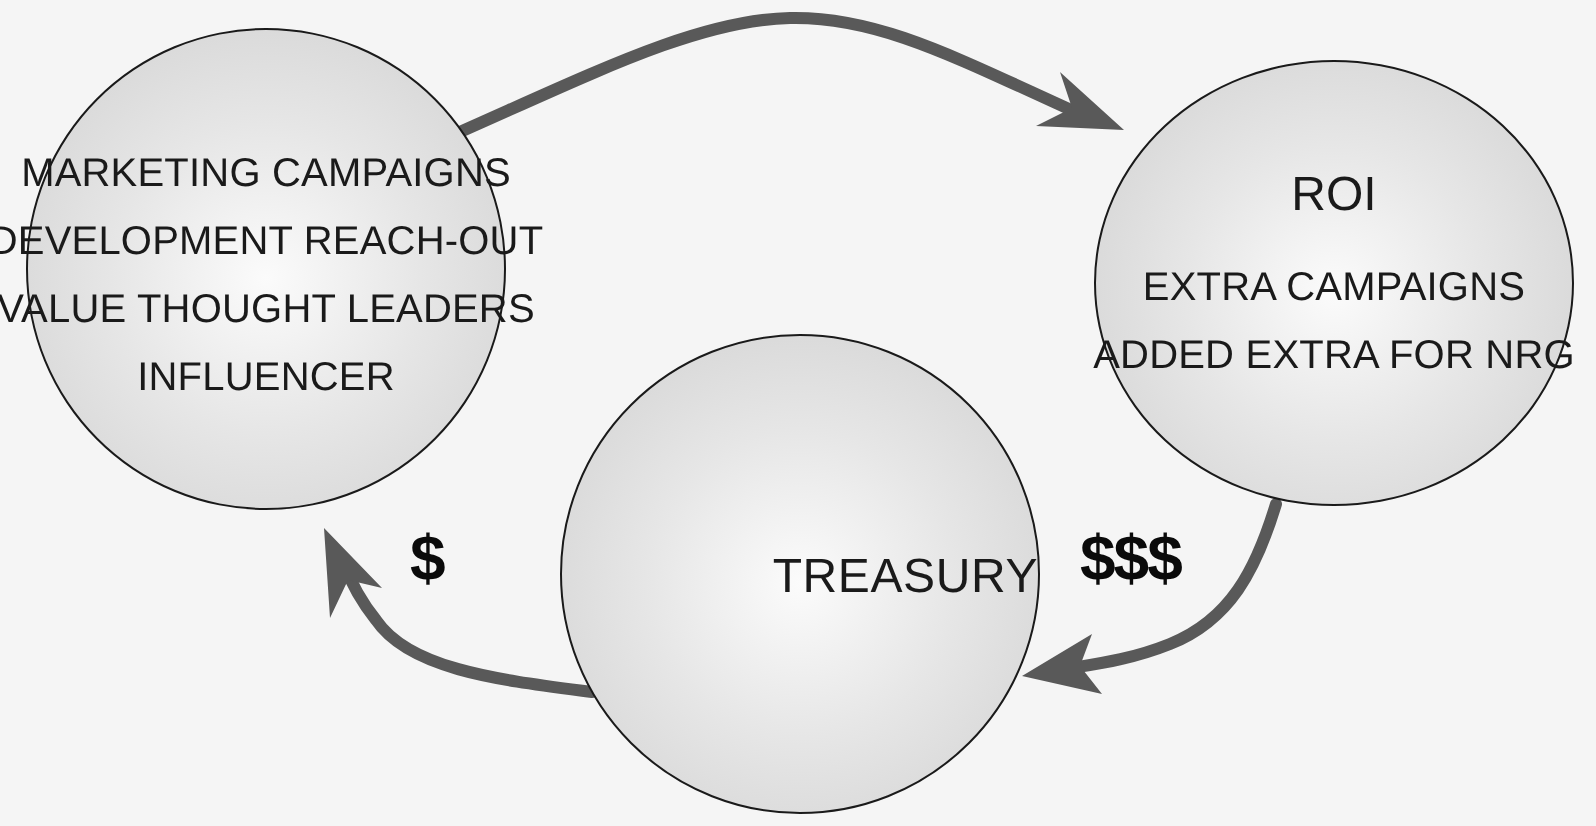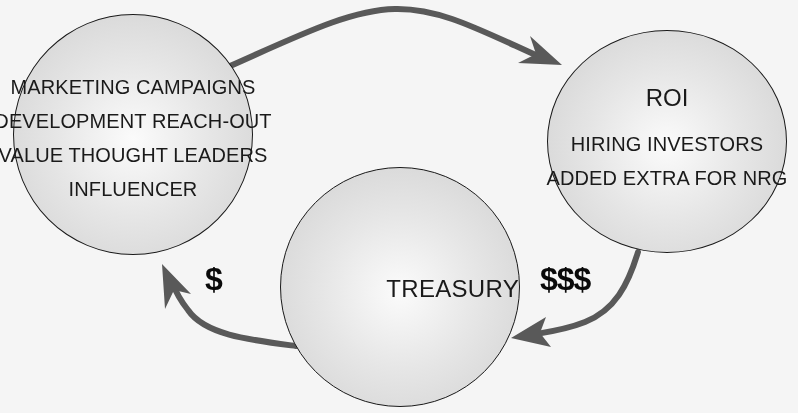--- a/index.html
+++ b/index.html
@@ -60,21 +60,21 @@
     <div class="list">
       <div class="item">MARKETING CAMPAIGNS</div>
       <div class="item">DEVELOPMENT REACH-OUT</div>
       <div class="item">VALUE THOUGHT LEADERS</div>
       <div class="item">INFLUENCER</div>
     </div>
   </div>
 
   <div class="circle" id="circle-right">
     <div class="roi-title">ROI</div>
-    <div class="item">HIRING INVESTORS</div>
+    <div class="item">EXTRA CAMPAIGNS</div>
     <div class="item">ADDED EXTRA FOR NRG</div>
   </div>
 
   <div class="circle" id="circle-bottom">
     <div class="treasury-title">TREASURY</div>
   </div>
 
   <div class="money" id="money-left">$</div>
   <div class="money" id="money-right">$$$</div>
 </div>

